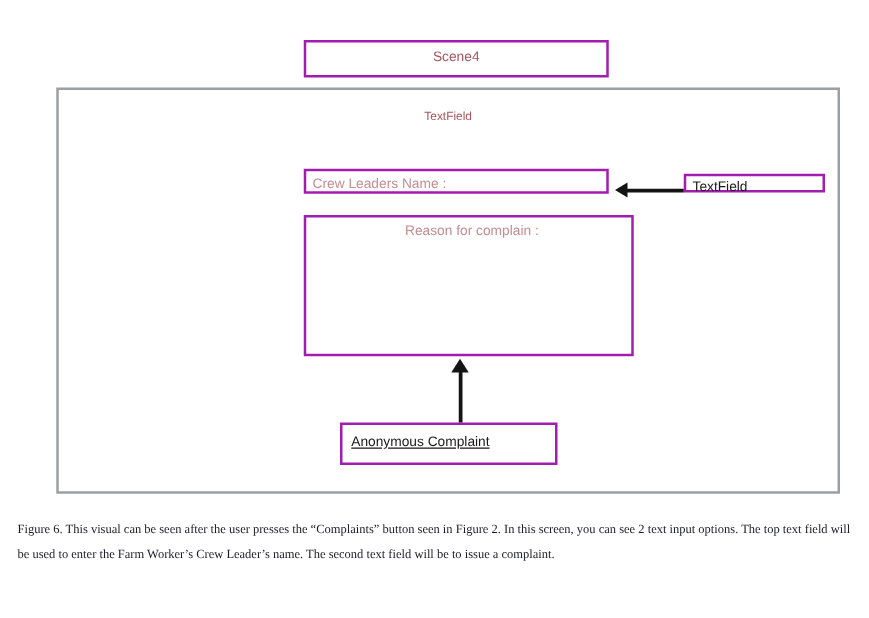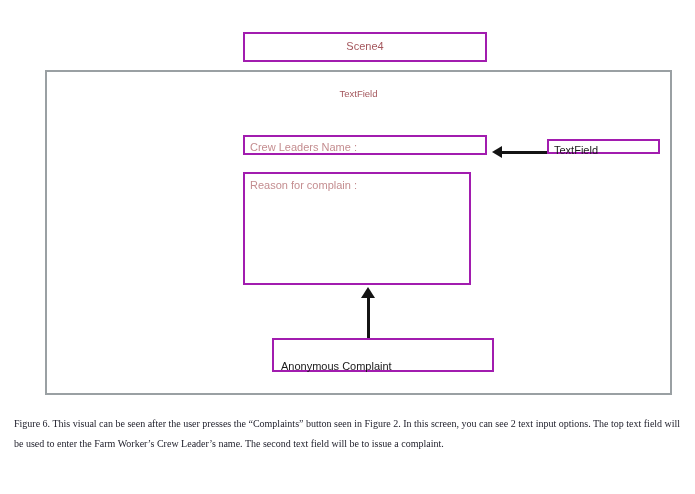--- a/index.html
+++ b/index.html
@@ -52,33 +52,35 @@
     font-size: 9.5px;
     color: #a4565c;
   }
   .crew-field {
     left: 243px; top: 135px;
     width: 244px; height: 16px;
     padding: 4px 0 12px 5px;
   }
   .reason-field {
     left: 243px; top: 172px;
-    width: 228px; height: 113px;
+    width: 264px; height: 113px;
     padding: 5px 0 0 5px;
+    text-align: center;
   }
   .pink-label { color: #c48d90; }
   .textfield-box {
     left: 547px; top: 139px;
     width: 113px; height: 15px;
     padding: 3px 0 0 5px;
   }
   .anon-box {
     left: 272px; top: 338px;
-    width: 222px; height: 34px;
-    padding: 20px 0 0 7px;
+    width: 174px; height: 34px;
+    padding: 8px 0 0 7px;
+    text-decoration: underline;
   }
   .arrow-left-line {
     position: absolute;
     left: 500px; top: 151px;
     width: 47px; height: 3px;
     background: #141414;
   }
   .arrow-left-head {
     position: absolute;
     left: 492px; top: 146px;

